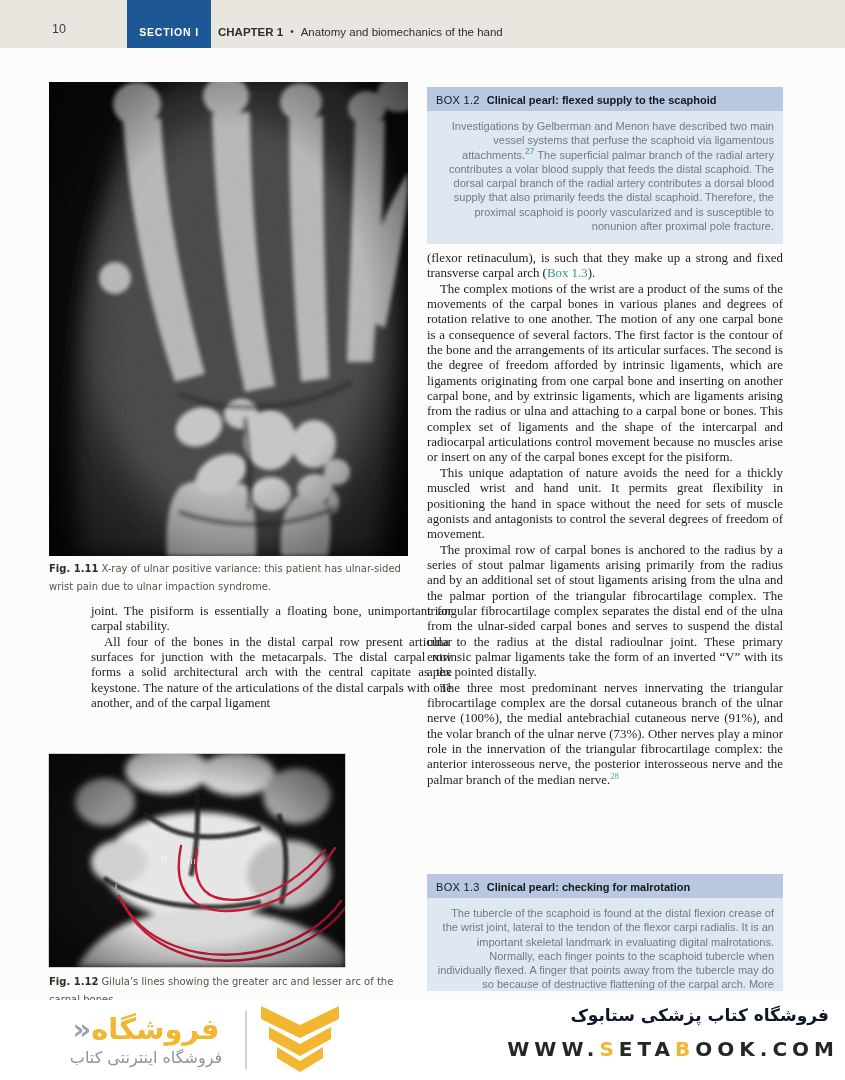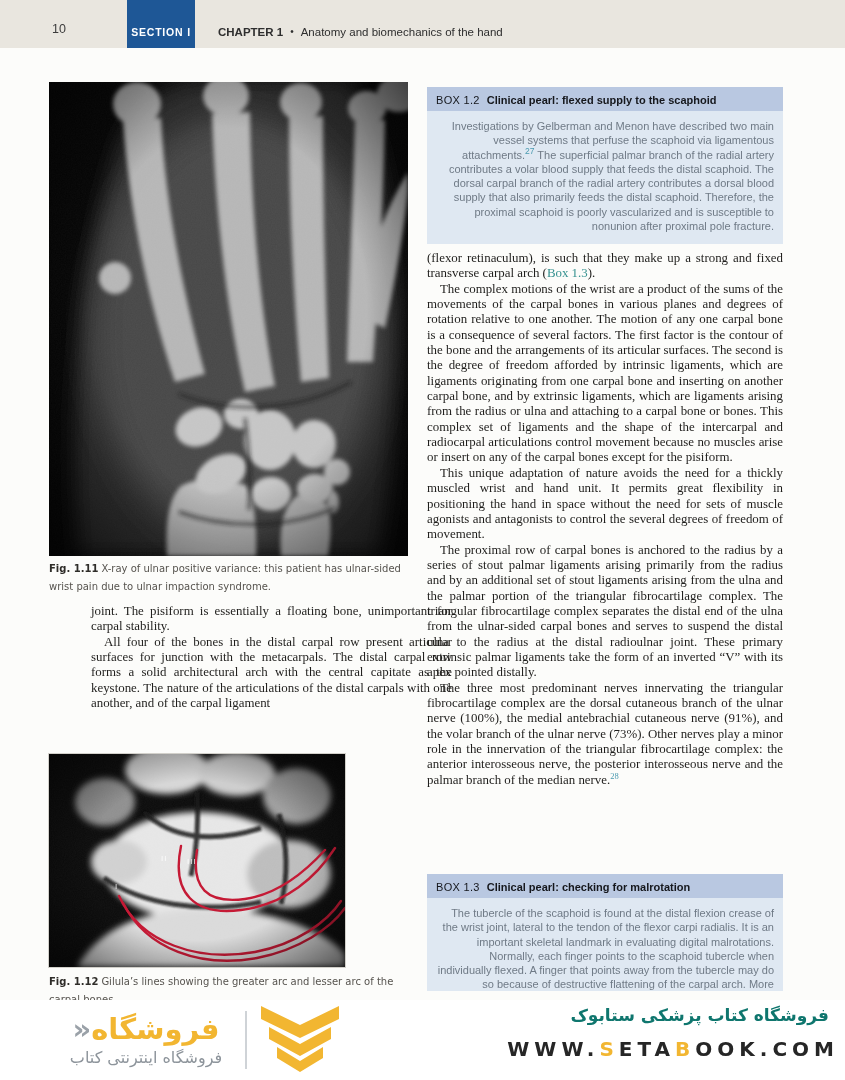--- a/index.html
+++ b/index.html
@@ -3,21 +3,21 @@
 <meta charset="utf-8">
 <style>
   html,body{margin:0;padding:0;background:#ffffff;}
   .page{position:relative;width:845px;height:1080px;background:#fcfcfa;overflow:hidden;
         font-family:"Liberation Serif", serif;}
 
   
   .topband{position:absolute;left:0;top:0;width:845px;height:48px;background:#e9e6df;}
   .pagenum{position:absolute;left:52px;top:22px;font-family:"Liberation Sans",sans-serif;
            font-size:12.5px;color:#3c3c3c;}
-  .sectionbox{position:absolute;left:127px;top:0;width:68px;height:48px;background:#1e5796;
+  .sectionbox{position:absolute;left:127px;top:0;width:84px;height:48px;background:#1e5796;
               box-sizing:border-box;display:flex;align-items:flex-end;justify-content:center;
               padding-bottom:10px;}
   .sectionbox span{font-family:"Liberation Sans",sans-serif;font-weight:bold;font-size:10.5px;
                    color:#ffffff;letter-spacing:0.8px;}
   .chapterline{position:absolute;left:218px;top:26px;font-family:"Liberation Sans",sans-serif;
                font-size:11.5px;color:#2e2e2e;}
   .chapterline .bold{font-weight:bold;}
   .chapterline .sep{margin:0 7px;font-size:10px;position:relative;top:-1px;}
 
   
@@ -49,21 +49,21 @@
   .box13{top:874px;height:117px;overflow:hidden;}
   .boxhead{background:#b9c8e1;padding:7px 9px 5px 9px;font-size:11px;color:#15171c;}
   .boxhead .boxlbl{font-weight:normal;letter-spacing:0.3px;margin-right:7px;}
   .boxhead .boxtitle{font-weight:bold;}
   .boxbody{background:#dfe8f2;padding:8px 9px 11px 9px;font-size:11px;line-height:14.3px;
            color:#6f7a86;text-align:right;}
 
   
   .footer{position:absolute;left:0;top:1000px;width:845px;height:80px;background:#ffffff;}
   .store-title{position:absolute;right:16px;top:5px;direction:rtl;
-               font-family:"DejaVu Sans",sans-serif;font-size:17px;font-weight:bold;color:#0f766e;}
+               font-family:"DejaVu Sans",sans-serif;font-size:17px;font-weight:bold;color:#0f172a;}
   .url{position:absolute;right:6px;top:37px;font-family:"DejaVu Sans",sans-serif;
        font-size:20px;font-weight:bold;letter-spacing:5px;color:#262626;white-space:nowrap;}
   .url .y{color:#f2b631;}
   .logo{position:absolute;left:60px;top:6px;height:68px;display:flex;align-items:center;}
   .logo-text{width:172px;text-align:center;direction:rtl;}
   .wordmark{font-family:"DejaVu Sans",sans-serif;font-size:29px;font-weight:bold;
             color:#f2b631;line-height:32px;}
   .wordmark .mark{color:#9aa1a8;}
   .tagline{font-family:"DejaVu Sans",sans-serif;font-size:16px;color:#8d949b;margin-top:3px;}
   .divider{width:2px;height:58px;background:#cfd3d7;margin:0 13px;}

